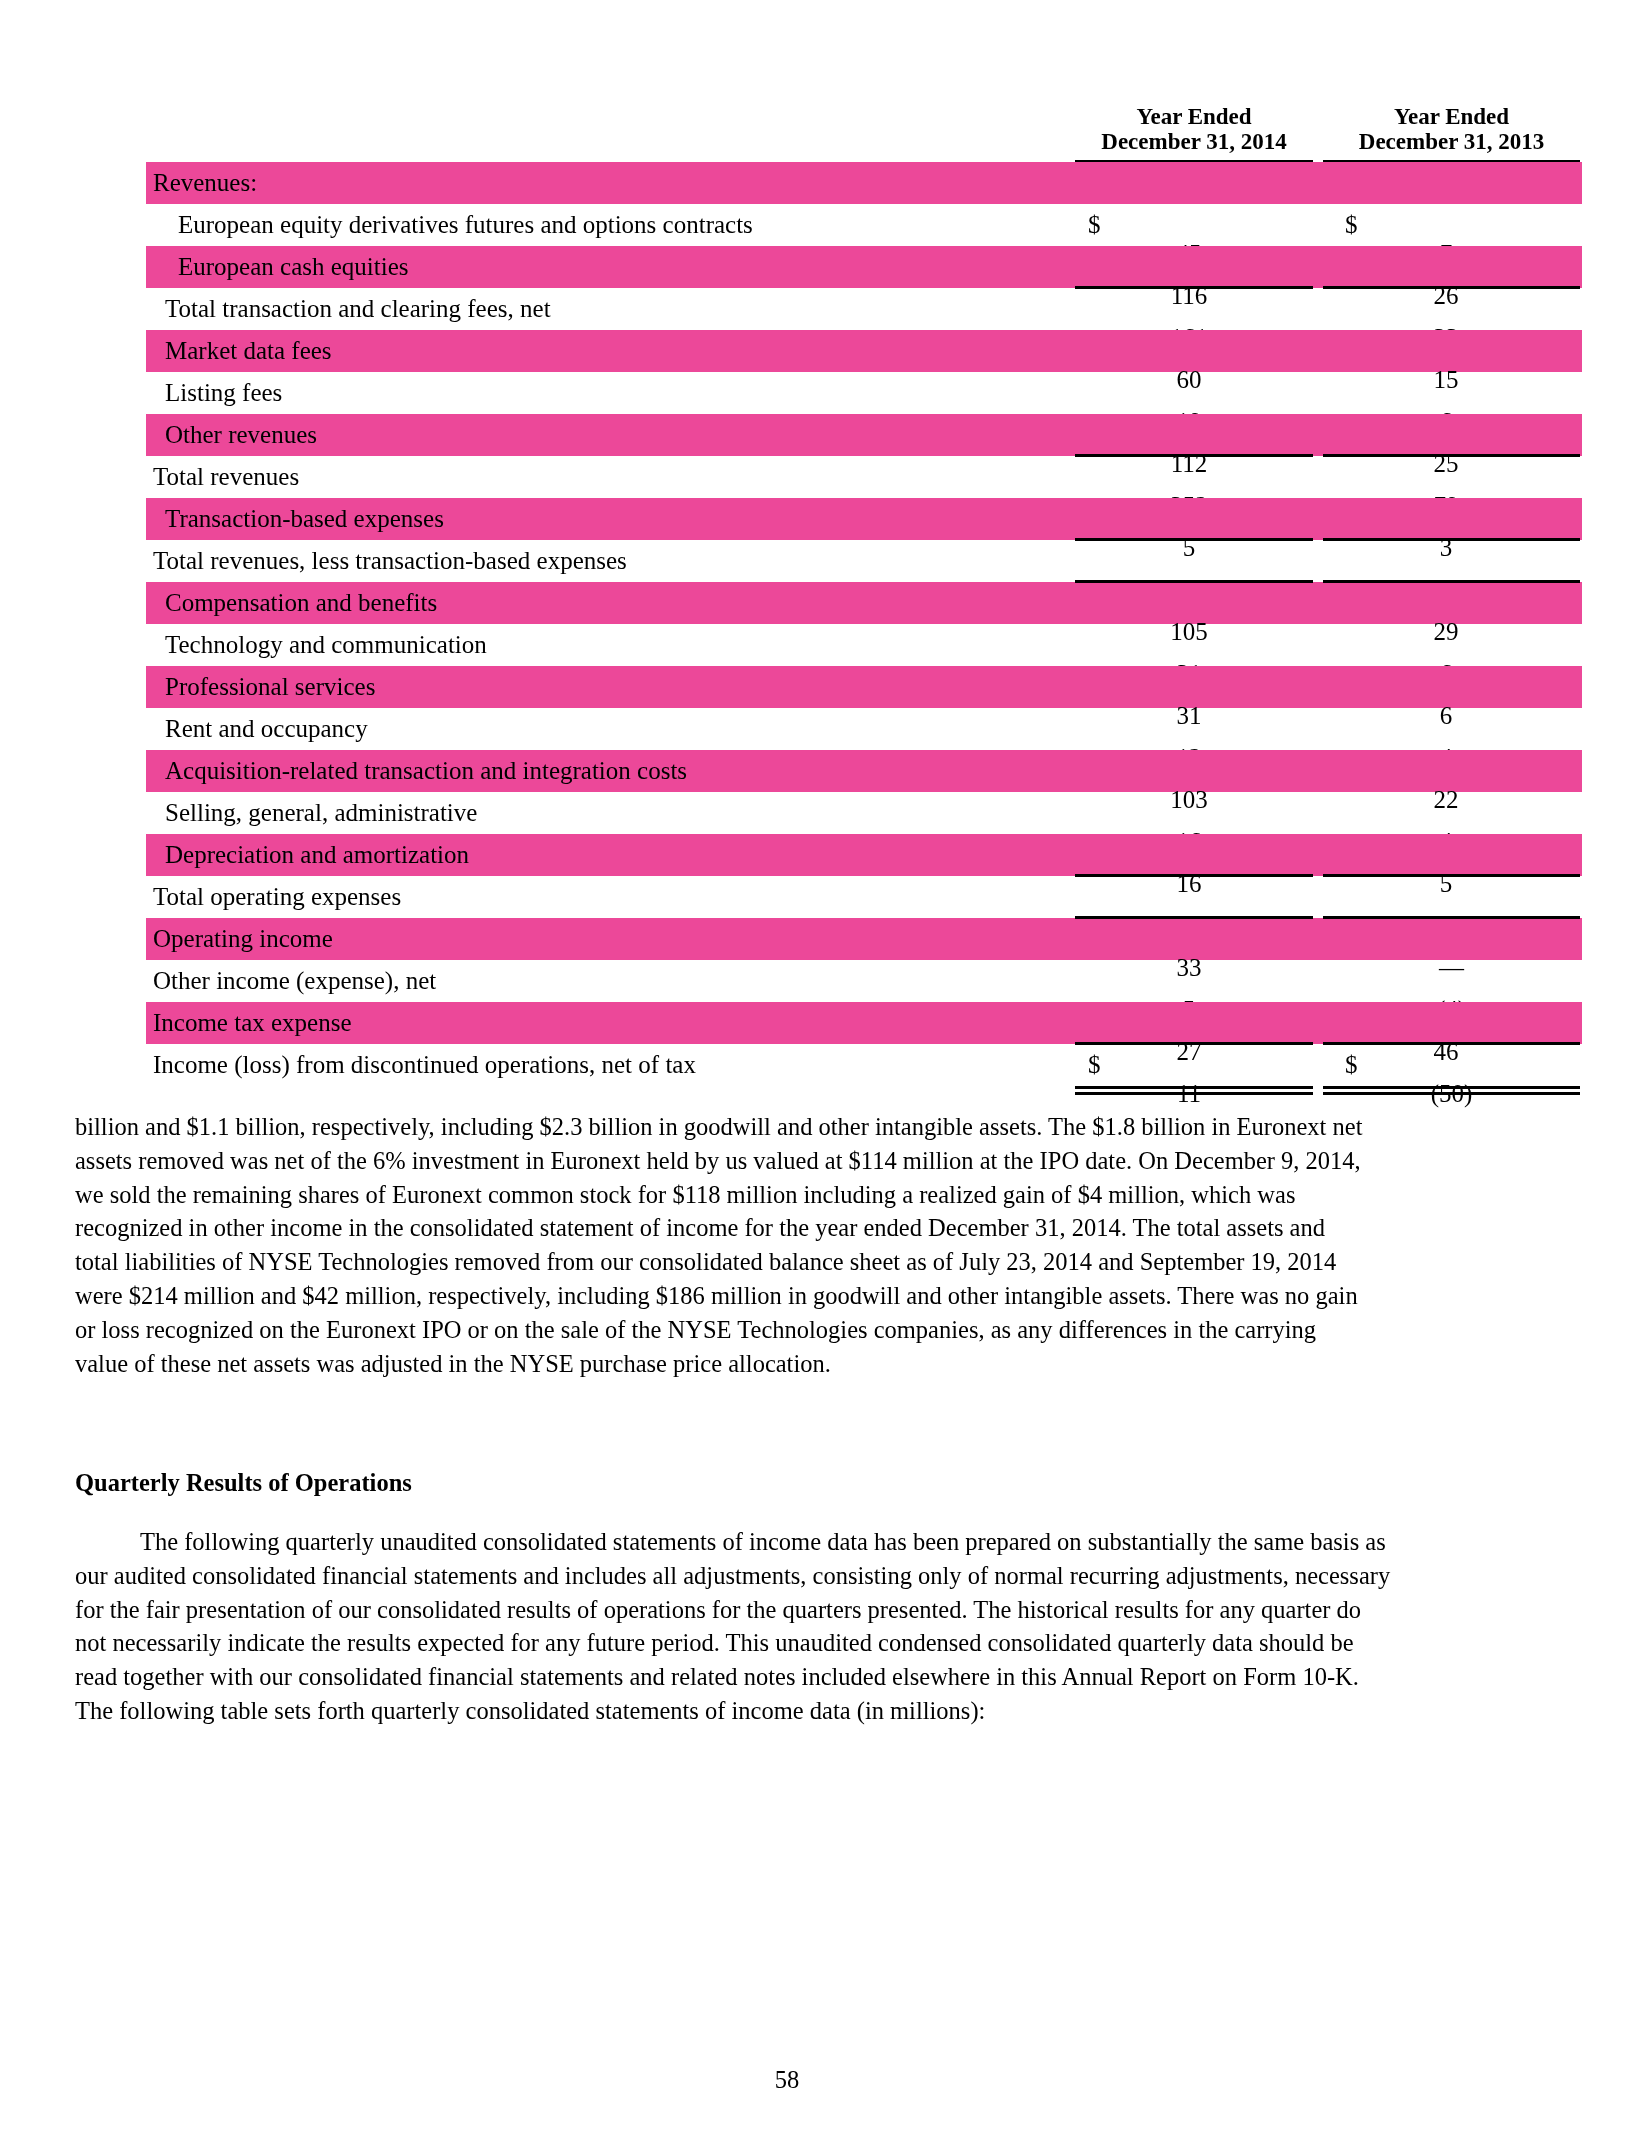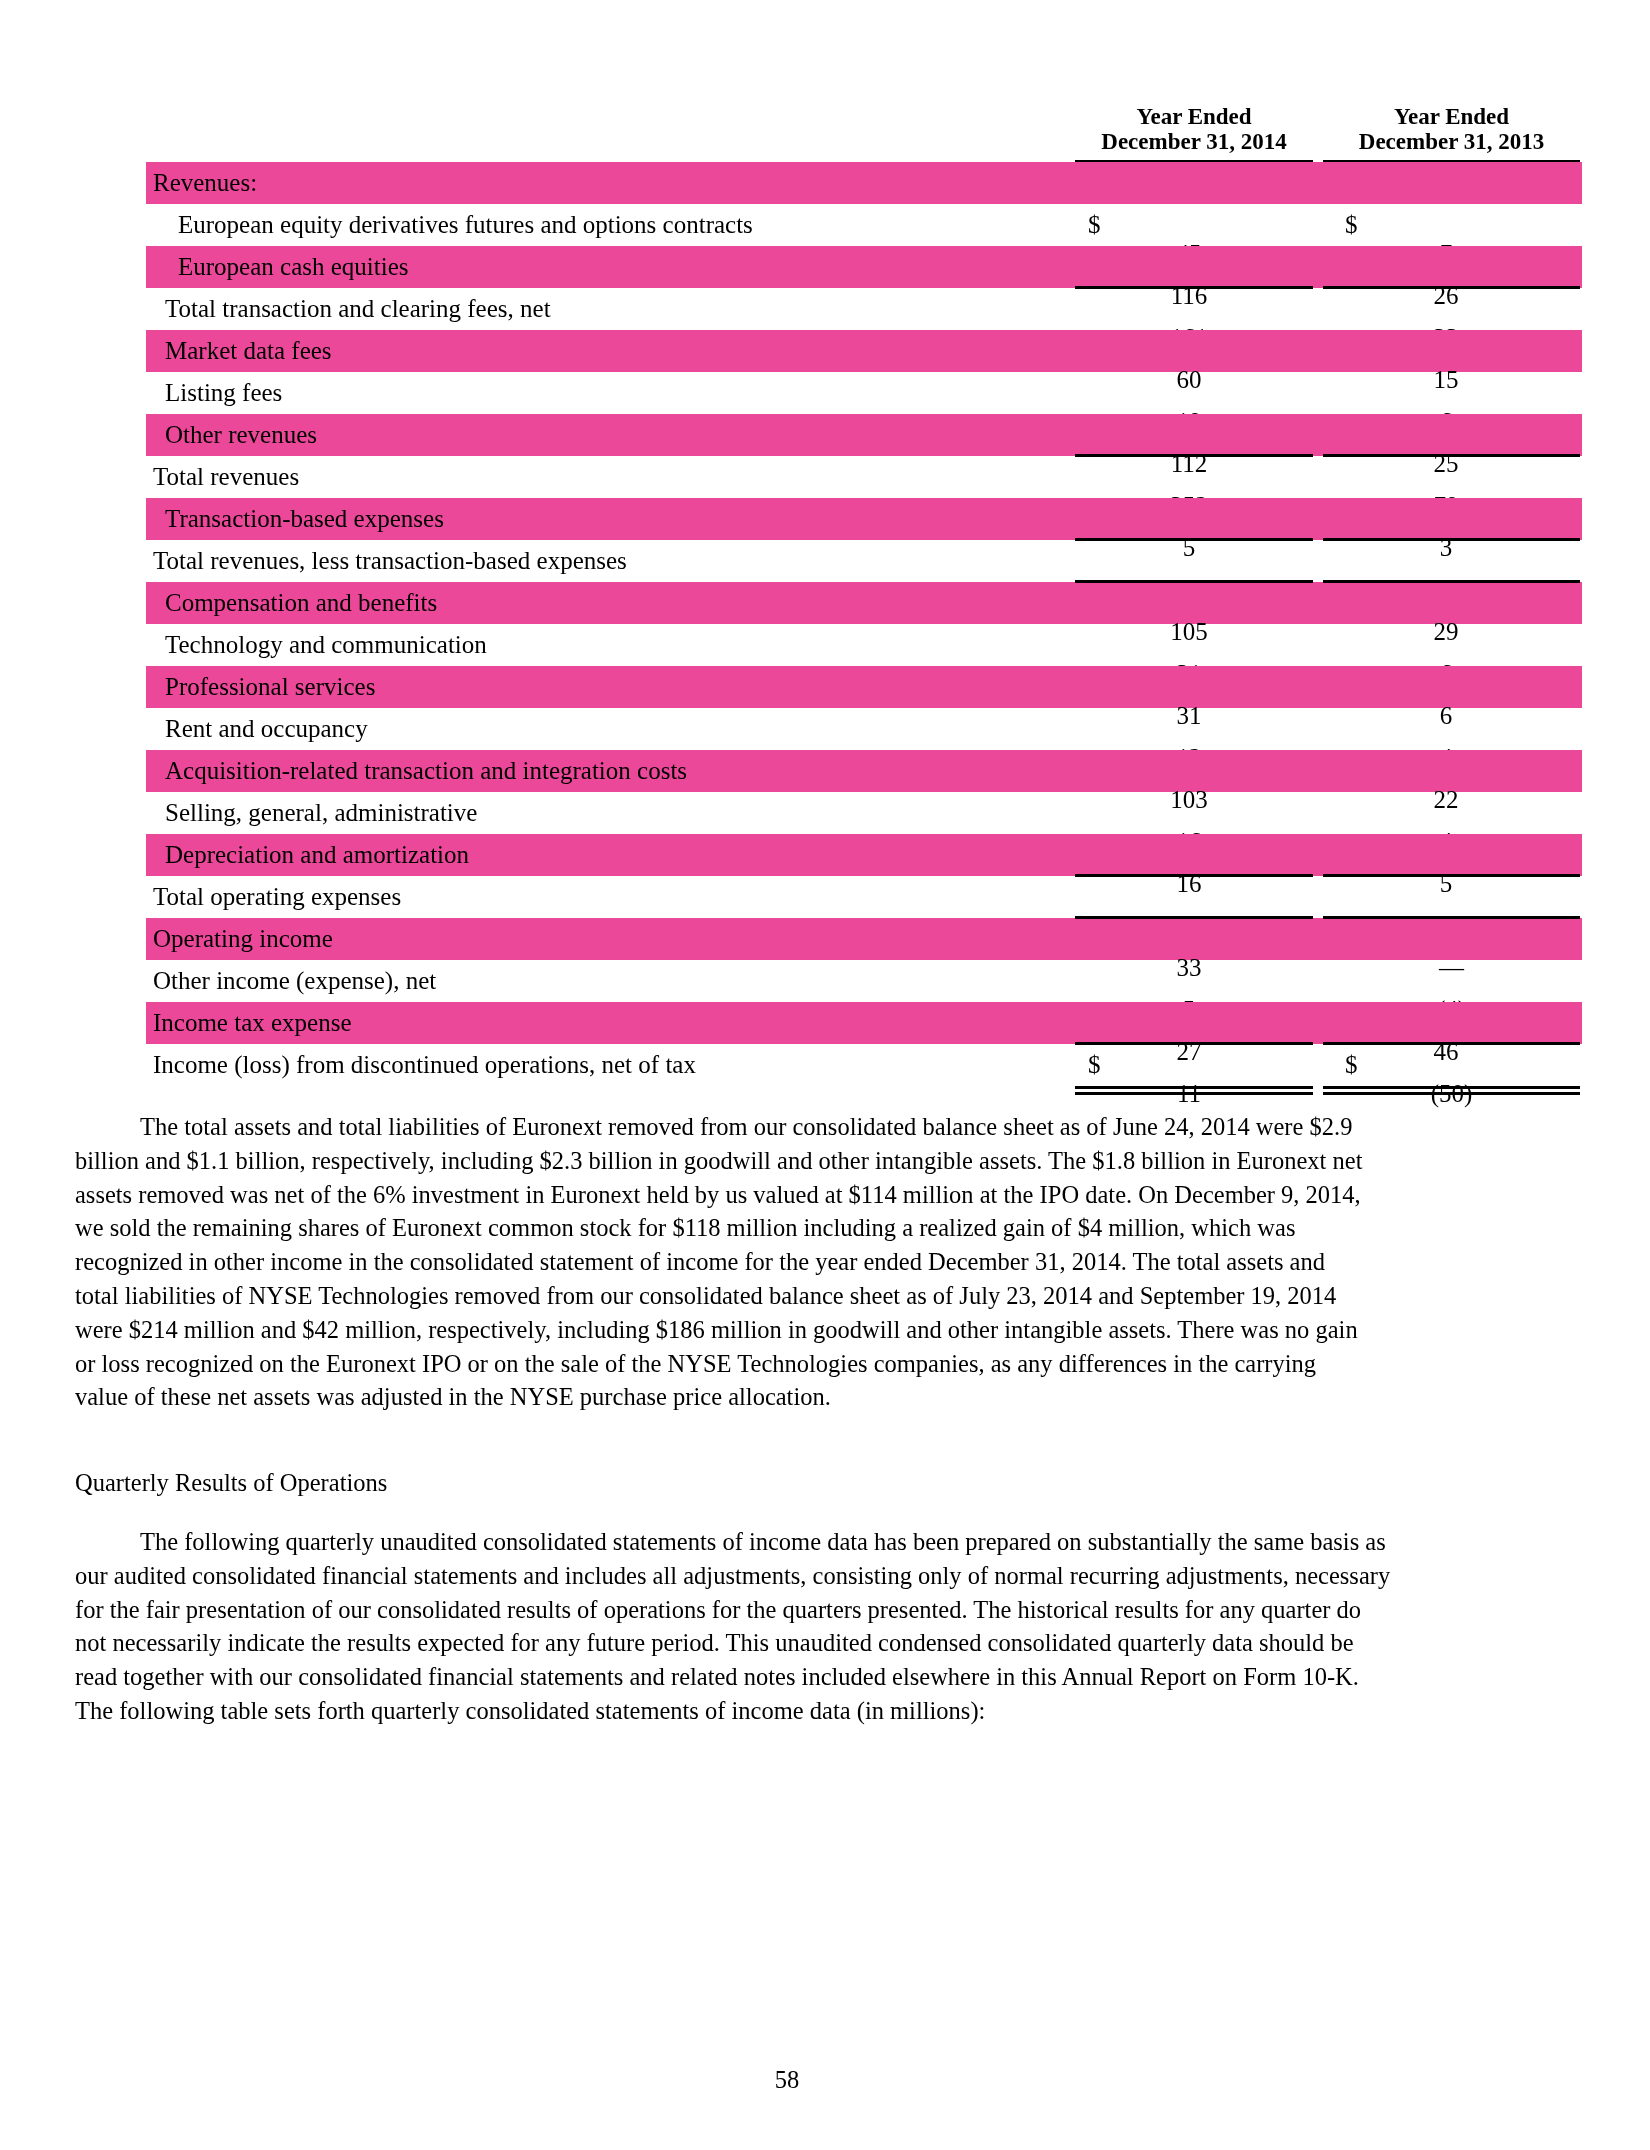--- a/index.html
+++ b/index.html
@@ -33,21 +33,21 @@
   .row .topline.c2 { left:1177px; width:257px; }
   .row .dbl { position:absolute; top:42px; height:9px; border-top:3px solid #000; border-bottom:3px solid #000; box-sizing:border-box; }
   .row .dbl.c1 { left:929px; width:238px; }
   .row .dbl.c2 { left:1177px; width:257px; }
 
   
   .para { position:absolute; left:75px; width:1510px; font-size:24.5px; line-height:33.8px; }
   .para .ln { display:block; white-space:nowrap; }
   .para .ln.indent { padding-left:65px; }
   .para1 { top:1110px; }
-  .heading { position:absolute; left:75px; top:1468px; font-weight:normal; font-size:24.5px; line-height:30px; }
+  .heading { position:absolute; left:75px; top:1468px; font-weight:bold; font-size:24.5px; line-height:30px; }
   .para2 { top:1525px; }
   .pagenum { position:absolute; left:0; width:1574px; top:2066px; text-align:center; font-size:24.5px; }
 </style>
 </head>
 <body>
 
 <div class="page">
 
   <div class="fin-table">
     <div class="hdr">
@@ -190,21 +190,20 @@
           <span class="val c2 paren">(50)</span>
           <div class="topline c1"></div>
           <div class="topline c2"></div>
           <div class="dbl c1"></div>
           <div class="dbl c2"></div>
         </div>
       </div>
   </div>
 
   <div class="para para1" id="para1">
-      <span class="ln indent">The total assets and total liabilities of Euronext removed from our consolidated balance sheet as of June 24, 2014 were $2.9</span>
       <span class="ln">billion and $1.1 billion, respectively, including $2.3 billion in goodwill and other intangible assets. The $1.8 billion in Euronext net</span>
       <span class="ln">assets removed was net of the 6% investment in Euronext held by us valued at $114 million at the IPO date. On December 9, 2014,</span>
       <span class="ln">we sold the remaining shares of Euronext common stock for $118 million including a realized gain of $4 million, which was</span>
       <span class="ln">recognized in other income in the consolidated statement of income for the year ended December 31, 2014. The total assets and</span>
       <span class="ln">total liabilities of NYSE Technologies removed from our consolidated balance sheet as of July 23, 2014 and September 19, 2014</span>
       <span class="ln">were $214 million and $42 million, respectively, including $186 million in goodwill and other intangible assets. There was no gain</span>
       <span class="ln">or loss recognized on the Euronext IPO or on the sale of the NYSE Technologies companies, as any differences in the carrying</span>
       <span class="ln">value of these net assets was adjusted in the NYSE purchase price allocation.</span>
     </div>
 

